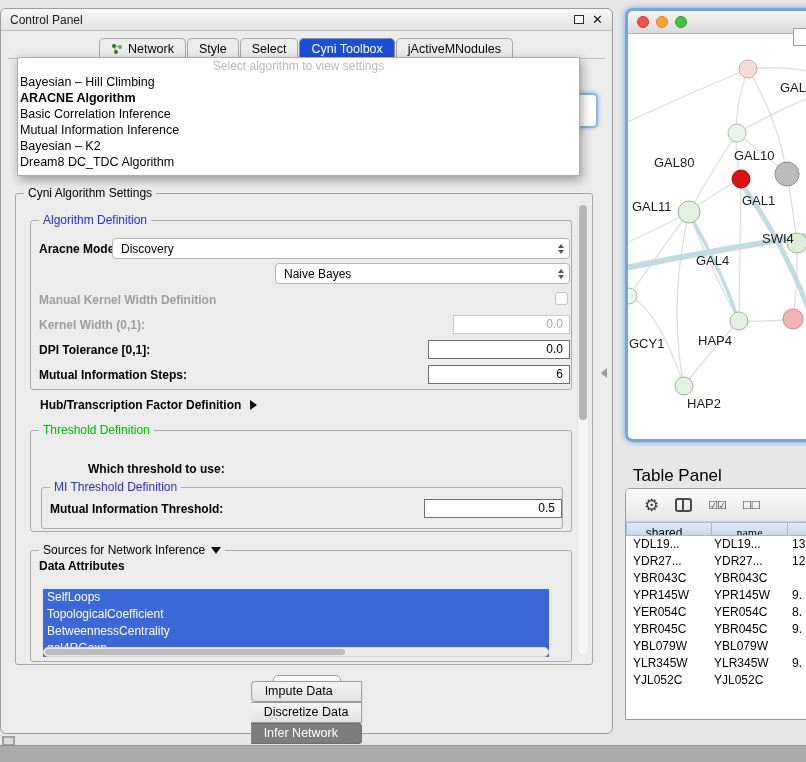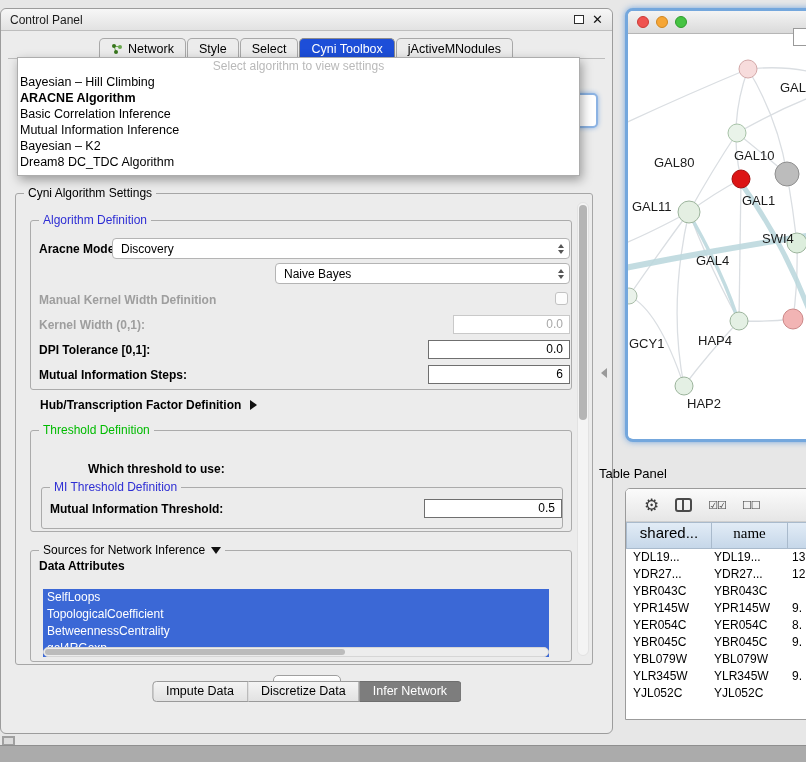--- a/index.html
+++ b/index.html
@@ -41,21 +41,21 @@
   .tri-down { width:0; height:0; border-left:5px solid transparent; border-right:5px solid transparent; border-top:7px solid #111; }
 
   .attr-list { position:absolute; left:12px; top:38px; width:506px; height:68px; background:#fff; overflow:hidden; }
   .attr-item { height:17px; line-height:17px; padding-left:4px; font-size:12px; }
   .attr-item.selected { background:#3b68d6; color:#fff; }
   .hscroll { position:absolute; left:12px; top:96px; width:506px; height:10px; background:#ededed; border:1px solid #d6d6d6; border-radius:5px; }
   .hthumb { position:absolute; left:1px; top:1px; width:300px; height:6px; background:#bcbcbc; border-radius:3px; }
 
   .apply-btn { position:absolute; left:50%; transform:translateX(-50%); top:666px; width:68px; height:22px; border:1px solid #9f9f9f; border-radius:5px; background:linear-gradient(#ffffff,#e9e9e9); font-size:12.5px; text-align:center; line-height:20px; }
 
-  .bottom-tabs { position:absolute; top:672px; left:50%; transform:translateX(-50%); display:flex; }
+  .bottom-tabs { position:absolute; top:672px; left:50%; transform:translateX(-50%); display:flex;flex-direction:column; }
   .btab { height:21px; line-height:19px; padding:0 13px; border:1px solid #9a9a9a; border-left:none; background:linear-gradient(#f4f4f4,#e2e2e2); font-size:12.5px; white-space:nowrap; }
   .btab:first-child { border-left:1px solid #9a9a9a; border-radius:4px 0 0 4px; }
   .btab:last-child { border-radius:0 4px 4px 0; }
   .btab.active { background:#7d7d7d; color:#fff; border-color:#6e6e6e; }
 
   
   .algo-popup { position:absolute; left:17px; top:57px; width:563px; height:119px; background:#fff; border:1px solid #adadad; box-shadow:2px 4px 10px rgba(0,0,0,0.35); z-index:40; padding-top:1px; }
   .algo-ph { text-align:center; color:#b9b9b9; height:15px; line-height:15px; font-size:12px; }
   .algo-item { height:16px; line-height:16px; padding-left:2px; font-size:12.5px; }
   .algo-item.selected { font-weight:bold; }
@@ -66,29 +66,29 @@
   .net-titlebar { height:23px; background:linear-gradient(#f4f4f4,#dadada); border-bottom:1px solid #b6b6b6; display:flex; align-items:center; padding-left:9px; gap:7px; }
   .light { width:12px; height:12px; border-radius:50%; }
   .light.red { background:#ef5350; border:1px solid #ca3b36; }
   .light.yellow { background:#f6a636; border:1px solid #cf8722; }
   .light.green { background:#46c343; border:1px solid #2f9c2e; }
   .net-canvas { position:relative; width:100%; height:404px; background:#fff; overflow:hidden; }
   .net-label { position:absolute; font-size:13px; color:#1b1b1b; white-space:nowrap; }
   .birdseye { position:absolute; left:165px; top:17px; width:40px; height:18px; background:#fff; border:1px solid #9a9a9a; z-index:5; }
 
   
-  .table-label { position:absolute; left:599px; top:466px; font-size:13px; }
+  .table-label { position:absolute; left:633px; top:466px; font-size:17px; }
   .table-window { position:absolute; left:625px; top:488px; width:196px; height:232px; background:#fff; border:1px solid #9b9b9b; border-radius:5px 5px 0 0; overflow:hidden; }
   .t-toolbar { height:33px; background:linear-gradient(#fbfbfb,#e6e6e6); border-bottom:1px solid #cfcfcf; display:flex; align-items:center; padding-left:18px; gap:16px; }
   .gear { font-size:17px; color:#3c3c3c; font-family:"DejaVu Sans",sans-serif; line-height:1; }
   .col-icon { width:17px; height:14px; border:2px solid #4a4a4a; border-radius:3px; position:relative; }
   .col-icon::after { content:""; position:absolute; left:5px; top:0; bottom:0; width:2px; background:#4a4a4a; }
   .checks { font-size:11px; color:#3c3c3c; letter-spacing:-1px; font-family:"DejaVu Sans",sans-serif; }
   .t-header { display:flex; }
-  .h-cell { height:27px; line-height:20px; background:linear-gradient(#e2ecf6,#c6d7e9); border:1px solid #a9bacc; border-left:none; font-size:15px; text-align:center; overflow:hidden; }
+  .h-cell { height:14px; line-height:20px; background:linear-gradient(#e2ecf6,#c6d7e9); border:1px solid #a9bacc; border-left:none; font-size:12px; text-align:center; overflow:hidden; }
   .h-cell.c0 { width:86px; border-left:1px solid #a9bacc; }
   .h-cell.c1 { width:76px;font-family:Liberation Serif, serif; }
   .h-cell.c2 { flex:1; }
   .t-row { display:flex; height:17px; line-height:17px; }
   .cell { font-size:12px; overflow:hidden; white-space:nowrap; }
   .cell.c0 { width:86px; padding-left:7px; }
   .cell.c1 { width:76px; padding-left:2px; }
   .cell.c2 { flex:1; padding-left:4px; }
 
   

